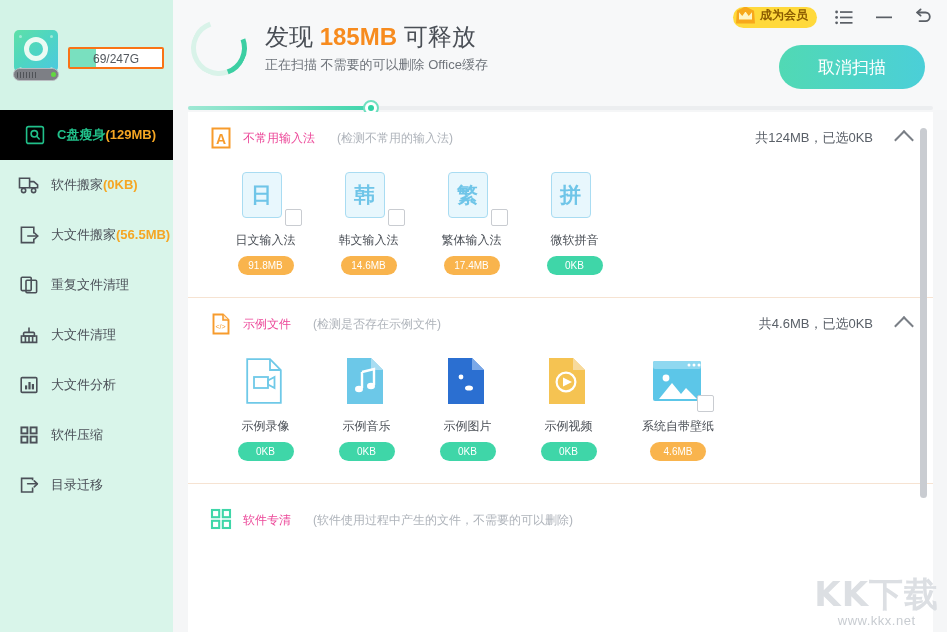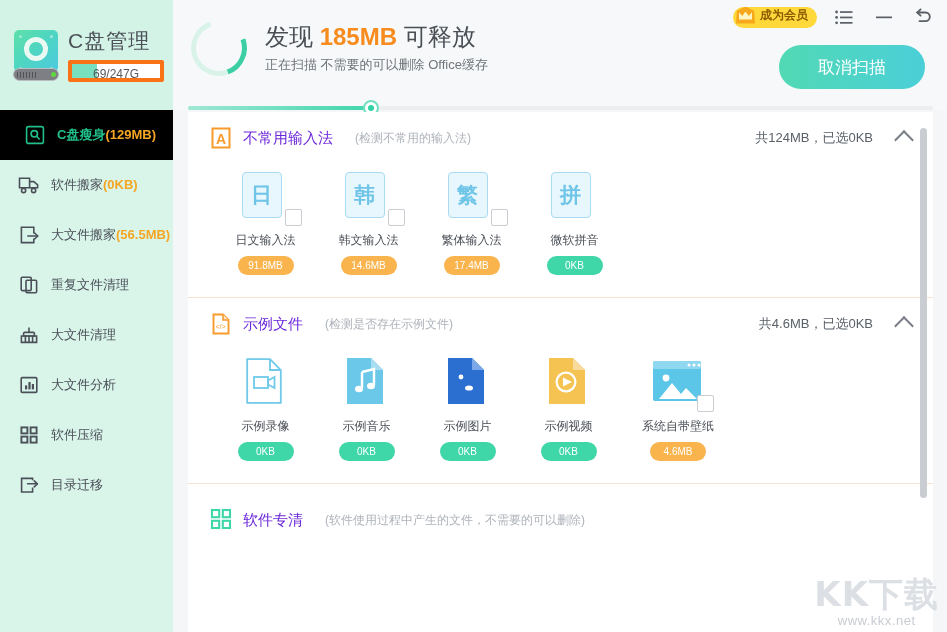--- a/index.html
+++ b/index.html
@@ -62,21 +62,21 @@
     background: #62d840;
   }
   .brand-block { margin-left: 6px; }
   #brand-title {
     font-size: 21px; color: #4c5158; letter-spacing: 1px;
     line-height: 26px; font-weight: 400;
   }
   #disk-usage-bar {
     margin-top: 6px;
     width: 96px; height: 22px;
-    border: 4px solid #f97316;
+    border: 2px solid #f97316;
     background: #ffffff;
     border-radius: 2px;
     position: relative;
     overflow: hidden;
   }
   #disk-usage-fill {
     position: absolute; left: 0; top: 0; bottom: 0;
     width: 28%;
     background: #79e0bf;
   }
@@ -232,21 +232,21 @@
     cursor: pointer;
   }
 
   .section { padding: 0 22px; }
   .section + .section { border-top: 1px solid #f6e3d2; }
   .sec-head {
     height: 52px;
     display: flex; align-items: center;
   }
   .sec-ico { width: 22px; height: 24px; flex: none; margin-right: 11px; position: relative; }
-  .sec-title { font-size: 15px; color: #6d28d9; white-space: nowrap; }
+  .sec-title { font-size: 12px; color: #ec4899; white-space: nowrap; }
   .sec-desc { font-size: 12px; color: #aeb3ba; margin-left: 22px; white-space: nowrap; }
   .sec-right {
     margin-left: auto;
     display: flex; align-items: center; gap: 24px;
   }
   .sec-stat { font-size: 13px; color: #5c6views; color: #5b6views; color:#5a6068; white-space: nowrap; }
   .chev {
     width: 14px; height: 14px;
     border-left: 2px solid #7a7f86;
     border-top: 2px solid #7a7f86;
@@ -353,21 +353,20 @@
         <div class="disk-dot" style="left:9px;top:9px;"></div>
         <div class="disk-dot" style="right:9px;top:9px;"></div>
         <div class="disk-dot" style="left:9px;bottom:14px;"></div>
         <div class="disk-dot" style="right:9px;bottom:14px;"></div>
         <div class="disk-ring"></div>
         <div class="disk-base"></div>
         <div class="disk-vents"></div>
         <div class="disk-led"></div>
       </div>
       <div class="brand-block">
-        <div id="brand-title">C盘管理</div>
         <div id="disk-usage-bar">
           <div id="disk-usage-fill" style="width: 28%;"></div>
           <div id="disk-usage-text">69/247G</div>
         </div>
       </div>
     </div>
 
     <nav id="sidebar-nav">
         <div class="nav-item active">
           <span class="nav-ico">

